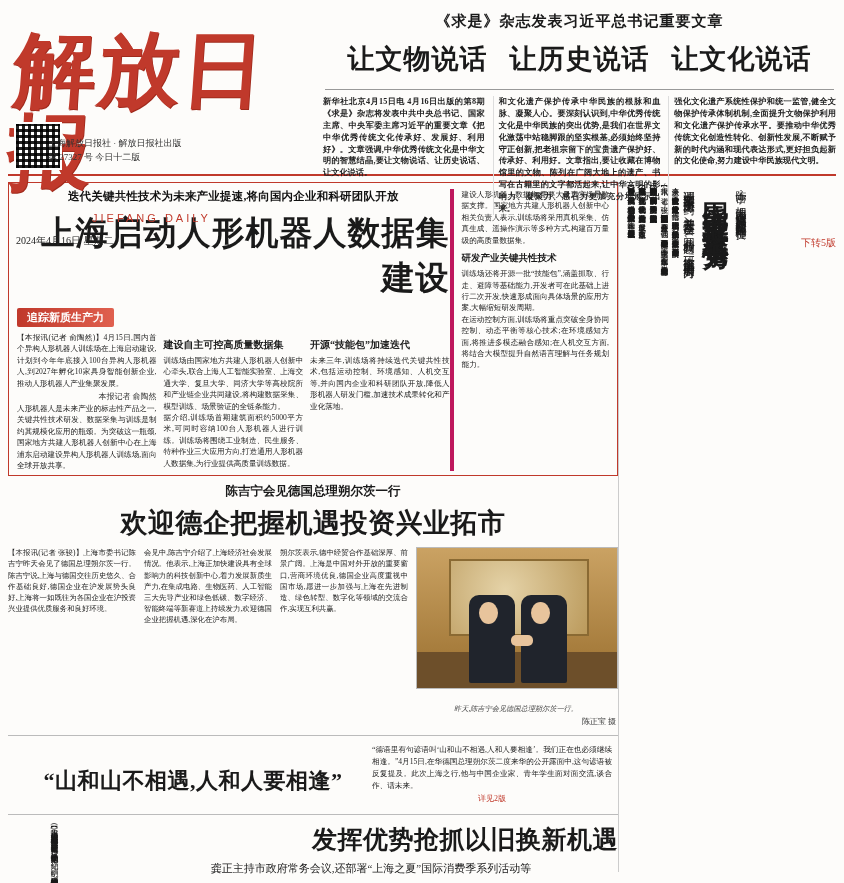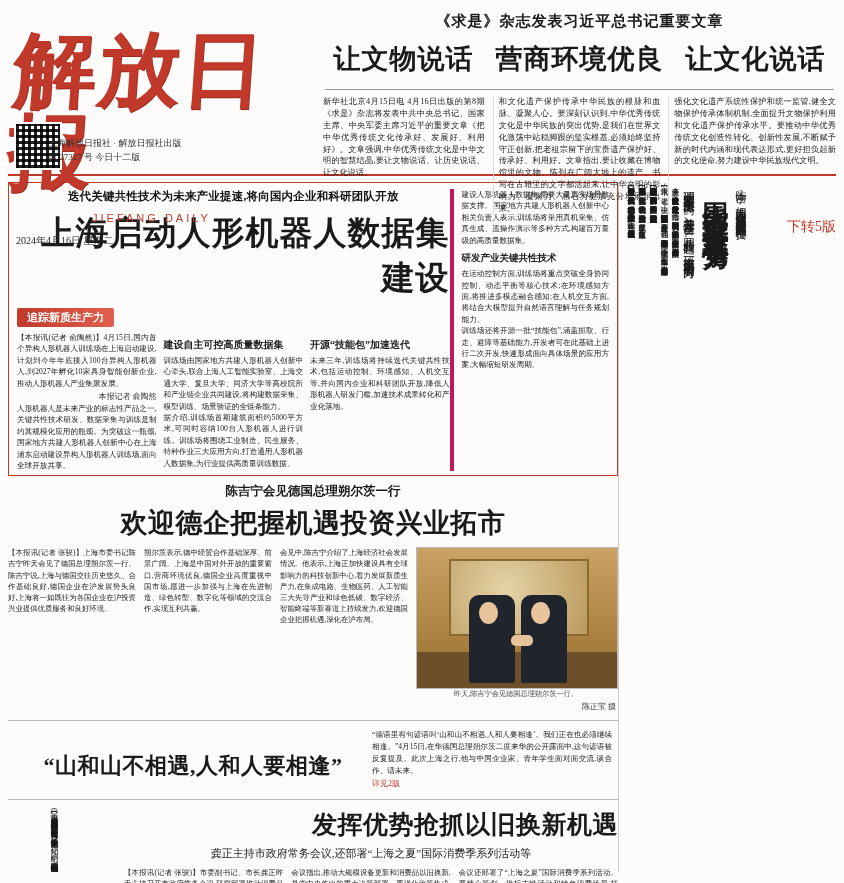--- a/index.html
+++ b/index.html
@@ -42,23 +42,23 @@
   .logo-foot{position:absolute;left:40px;bottom:10px;font-size:9px;color:#333;line-height:1.5;}
 
   .head-right{flex:1;padding-left:10px;position:relative;}
   .kicker{text-align:center;font-size:15px;font-weight:bold;letter-spacing:1px;margin-top:6px;}
   .headline-row{
     display:flex;justify-content:center;gap:22px;
     font-size:27px;font-weight:bold;margin-top:10px;letter-spacing:1px;
   }
   .head-sep{border-top:1px solid #999;margin:12px 2px 6px;}
   .news-cols{display:flex;gap:8px;font-size:8.2px;line-height:1.45;color:#222;text-align:justify;}
-  .news-cols .c{flex:1;border-left:1px solid #ddd;padding-left:5px;}
+  .news-cols .c{flex:1;border-left:1px solid #ddd;padding-left:5px;font-weight:bold;}
   .news-cols .c:first-child{border-left:none;padding-left:0;}
-  .more{text-align:right;font-size:14px;color:#c0392b;margin-top:3px;}
+  .more{text-align:right;font-size:10px;color:#c0392b;margin-top:21px;}
 
   
   .body-grid{display:flex;margin-top:6px;height:690px;}
   .left-zone{width:610px;}
   .right-zone{width:218px;padding-left:6px;border-left:1px solid #ccc;display:flex;}
 
   
   .lead-box{border:1.5px solid #c0392b;padding:6px 8px 4px;display:flex;}
   .lead-main{width:440px;}
   .lead-kicker{font-size:11.5px;font-weight:bold;text-align:center;color:#111;letter-spacing:.2px;}
@@ -92,28 +92,28 @@
   .photo .art{position:absolute;left:16%;top:8%;width:68%;height:52%;
     background:radial-gradient(circle at 40% 40%,#e5d3a8,#bb9a5c);border:2px solid #8a6a33;}
   .photo .floor{position:absolute;bottom:0;left:0;width:100%;height:26%;background:#6d4f2a;}
   .photo .p1,.photo .p2{position:absolute;bottom:4%;width:46px;height:88px;background:#20242c;border-radius:10px 10px 2px 2px;}
   .photo .p1{left:26%;}
   .photo .p2{left:52%;}
   .photo .h1,.photo .h2{position:absolute;width:19px;height:22px;border-radius:50%;background:#e8c49c;}
   .photo .h1{left:31%;bottom:46%;}
   .photo .h2{left:57%;bottom:46%;}
   .photo .hand{position:absolute;left:47%;bottom:30%;width:22px;height:11px;background:#e8c49c;border-radius:5px;}
-  .photo-cap{font-size:7.2px;color:#444;text-align:center;margin-top:0;line-height:1.4;}
+  .photo-cap{font-size:7.2px;color:#444;text-align:center;margin-top:15px;line-height:1.4;font-style:italic;}
   .sign{text-align:right;font-size:8px;color:#333;margin-top:2px;}
 
   
   .quote-box{border-top:1px solid #bbb;border-bottom:1px solid #bbb;margin-top:8px;padding:8px 6px;display:flex;align-items:center;}
   .quote-title{flex:1;text-align:center;font-size:22px;font-weight:bold;letter-spacing:.5px;margin-top:12px;}
   .quote-text{width:240px;font-size:7.6px;line-height:1.55;text-align:justify;color:#222;}
-  .quote-more{font-size:8px;color:#c0392b;text-align:left;margin-top:2px;}
+  .quote-more{font-size:8px;color:#c0392b;text-align:center;margin-top:2px;}
 
   
   .bottom{display:flex;margin-top:8px;}
   .vert-title{
     width:58px;font-size:19px;font-weight:bold;line-height:1.12;text-align:center;
     writing-mode:vertical-rl;text-orientation:upright;letter-spacing:2px;
     height:140px;
   }
   .bottom-main{flex:1;padding-left:6px;}
   .bot-title{font-size:25px;font-weight:bold;text-align:right;letter-spacing:.5px;}
@@ -144,21 +144,21 @@
       <div class="logo-foot">
         <div>上海解放日报社 · 解放日报社出版</div>
         <div>第 27327 号 今日十二版</div>
       </div>
     </div>
 
     <div class="head-right">
       <div class="kicker">《求是》杂志发表习近平总书记重要文章</div>
       <div class="headline-row">
         <span>让文物说话</span>
-        <span>营商环境优良</span>
+        <span>让历史说话</span>
         <span>让文化说话</span>
       </div>
       <div class="head-sep"></div>
       <div class="news-cols">
         <div class="c">新华社北京4月15日电 4月16日出版的第8期《求是》杂志将发表中共中央总书记、国家主席、中央军委主席习近平的重要文章《把中华优秀传统文化传承好、发展好、利用好》。文章强调,中华优秀传统文化是中华文明的智慧结晶,要让文物说话、让历史说话、让文化说话。</div>
         <div class="c">和文化遗产保护传承中华民族的根脉和血脉、凝聚人心。要深刻认识到,中华优秀传统文化是中华民族的突出优势,是我们在世界文化激荡中站稳脚跟的坚实根基,必须始终坚持守正创新,把老祖宗留下的宝贵遗产保护好、传承好、利用好。文章指出,要让收藏在博物馆里的文物、陈列在广阔大地上的遗产、书写在古籍里的文字都活起来,让中华文明的影响力、凝聚力、感召力更加充分地展示出来。</div>
         <div class="c">强化文化遗产系统性保护和统一监管,健全文物保护传承体制机制,全面提升文物保护利用和文化遗产保护传承水平。要推动中华优秀传统文化创造性转化、创新性发展,不断赋予新的时代内涵和现代表达形式,更好担负起新的文化使命,努力建设中华民族现代文明。</div>
       </div>
       <div class="more">下转5版</div>
     </div>
@@ -186,32 +186,32 @@
             </div>
             <div class="c">
               <div class="subhd">开源“技能包”加速迭代</div>
               <div>未来三年,训练场将持续迭代关键共性技术,包括运动控制、环境感知、人机交互等,并向国内企业和科研团队开放,降低人形机器人研发门槛,加速技术成果转化和产业化落地。</div>
             </div>
           </div>
         </div>
         <div class="lead-side">
           <div>建设人形机器人数据集,需要大量真实场景数据支撑。国家地方共建人形机器人创新中心相关负责人表示,训练场将采用真机采集、仿真生成、遥操作演示等多种方式,构建百万量级的高质量数据集。</div>
           <div class="subhd">研发产业关键共性技术</div>
+          <div>训练场还将开源一批“技能包”,涵盖抓取、行走、避障等基础能力,开发者可在此基础上进行二次开发,快速形成面向具体场景的应用方案,大幅缩短研发周期。</div>
           <div>在运动控制方面,训练场将重点突破全身协同控制、动态平衡等核心技术;在环境感知方面,将推进多模态融合感知;在人机交互方面,将结合大模型提升自然语言理解与任务规划能力。</div>
-          <div>训练场还将开源一批“技能包”,涵盖抓取、行走、避障等基础能力,开发者可在此基础上进行二次开发,快速形成面向具体场景的应用方案,大幅缩短研发周期。</div>
         </div>
       </div>
 
       <div class="meet">
         <div class="meet-kicker">陈吉宁会见德国总理朔尔茨一行</div>
         <div class="meet-title">欢迎德企把握机遇投资兴业拓市</div>
         <div class="meet-body">
           <div class="c">【本报讯(记者 张骏)】上海市委书记陈吉宁昨天会见了德国总理朔尔茨一行。陈吉宁说,上海与德国交往历史悠久、合作基础良好,德国企业在沪发展势头良好,上海将一如既往为各国企业在沪投资兴业提供优质服务和良好环境。</div>
+          <div class="c">会见中,陈吉宁介绍了上海经济社会发展情况。他表示,上海正加快建设具有全球影响力的科技创新中心,着力发展新质生产力,在集成电路、生物医药、人工智能三大先导产业和绿色低碳、数字经济、智能终端等新赛道上持续发力,欢迎德国企业把握机遇,深化在沪布局。</div>
           <div class="c">朔尔茨表示,德中经贸合作基础深厚、前景广阔。上海是中国对外开放的重要窗口,营商环境优良,德国企业高度重视中国市场,愿进一步加强与上海在先进制造、绿色转型、数字化等领域的交流合作,实现互利共赢。</div>
-          <div class="c">会见中,陈吉宁介绍了上海经济社会发展情况。他表示,上海正加快建设具有全球影响力的科技创新中心,着力发展新质生产力,在集成电路、生物医药、人工智能三大先导产业和绿色低碳、数字经济、智能终端等新赛道上持续发力,欢迎德国企业把握机遇,深化在沪布局。</div>
           <div class="photo-wrap">
             <div class="photo">
               <div class="wall"></div>
               <div class="art"></div>
               <div class="floor"></div>
               <div class="p1"></div>
               <div class="p2"></div>
               <div class="h1"></div>
               <div class="h2"></div>
               <div class="hand"></div>

